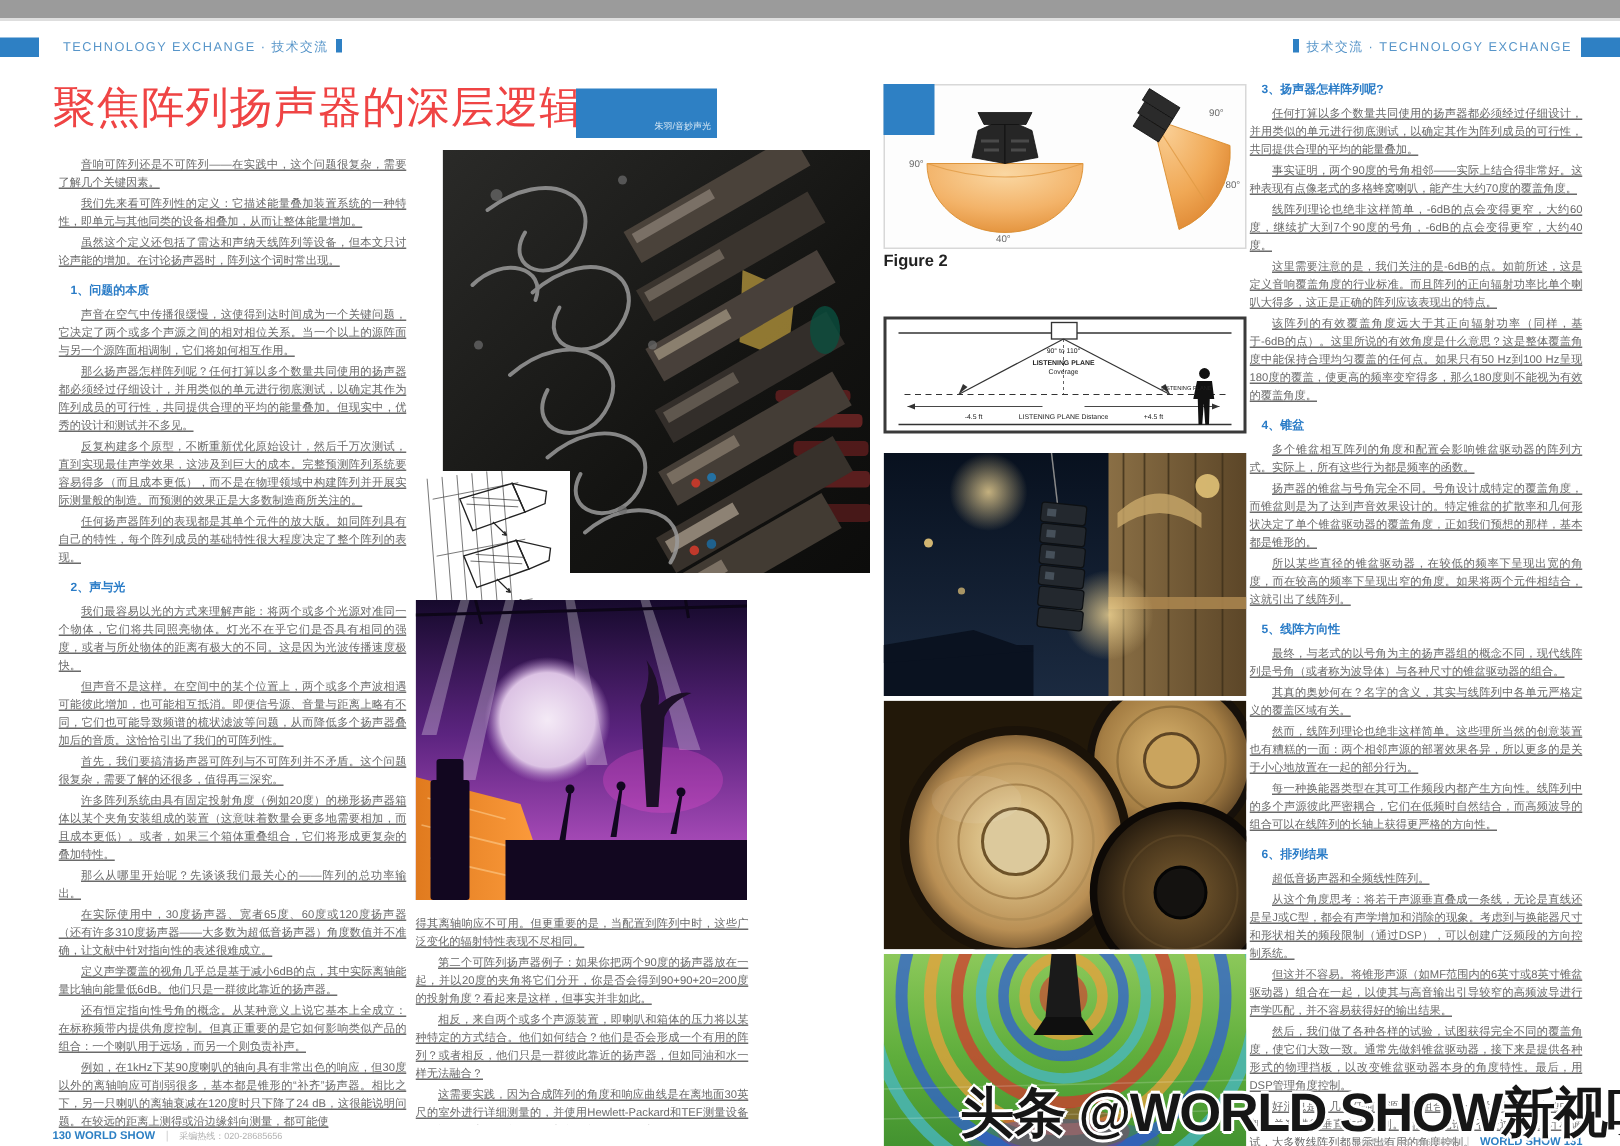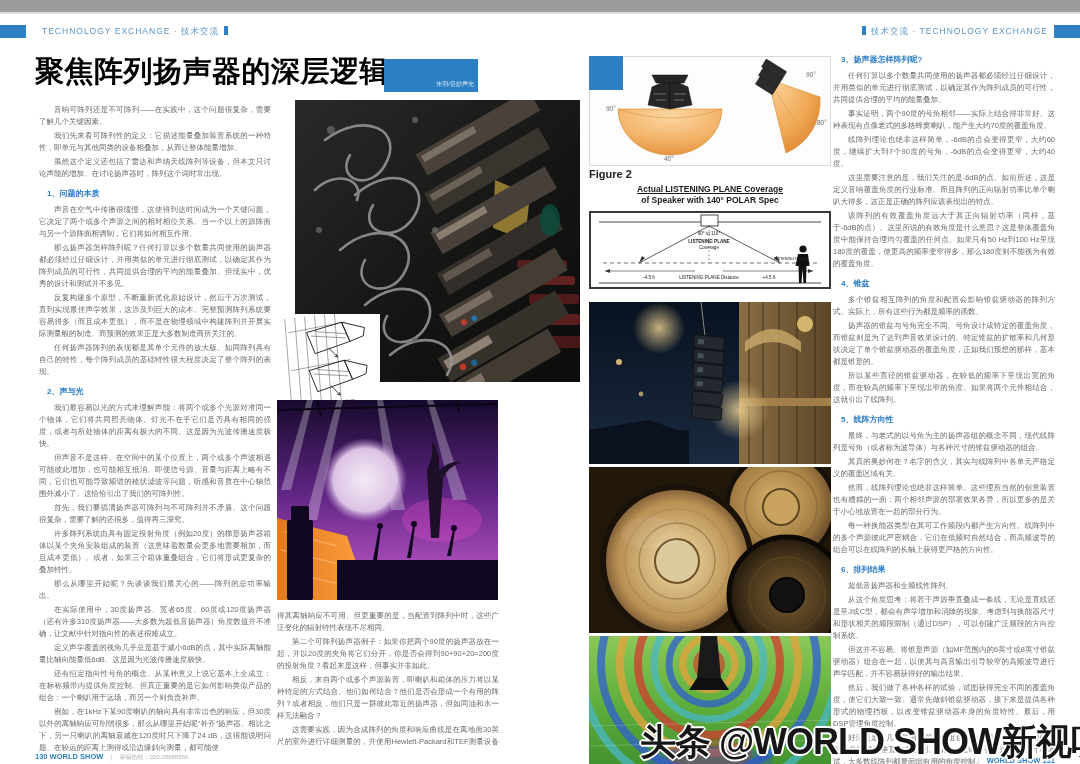--- a/index.html
+++ b/index.html
@@ -8,26 +8,26 @@
     position:relative; width:1080px; height:764px; background:#ffffff;
     font-family:"Liberation Sans","DejaVu Sans",sans-serif; overflow:hidden;
     margin:12px auto;
   }
   .edge { position:absolute; left:0; width:1080px; height:2px; background:#dedede; }
   
   .hdr-rect { position:absolute; background:#2e80c4; }
   .hdr-text { position:absolute; font-size:8.5px; letter-spacing:1px; color:#5795c9; white-space:nowrap; }
   .hdr-bar { display:inline-block; width:4px; height:9px; background:#2e80c4; margin:0 5px -1px 5px; }
   
-  .title { position:absolute; left:35px; top:40px; font-size:29px; font-weight:bold; color:#000000; white-space:nowrap; letter-spacing:0.5px; }
+  .title { position:absolute; left:35px; top:40px; font-size:29px; font-weight:normal; color:#ef4444; white-space:nowrap; letter-spacing:0.5px; }
   .author-box { position:absolute; left:384px; top:47px; width:94px; height:33px; background:#2e80c4; }
   .author-box span { position:absolute; right:4px; bottom:3px; font-size:6px; color:#d5e6f4; }
   
   .col { position:absolute; font-size:7.5px; line-height:12px; color:#6a6a6a; text-align:justify; overflow:hidden; }
-  .col p { text-indent:2em; margin:0 0 2px 0; }
+  .col p { text-indent:2em; margin:0 0 2px 0;text-decoration:underline; }
   .sec-h { color:#2a7cc7; font-weight:bold; font-size:8px; margin:8px 0 4px 0; text-indent:1em; }
   .sec-h.first { margin-top:0; }
   
   .img { position:absolute; overflow:hidden; }
   .img svg { display:block; }
   
   .fig-label { position:absolute; left:589px; top:156px; font-size:11px; font-weight:bold; color:#222; }
   .fig-cap { position:absolute; left:589px; top:172px; width:242px; text-align:center; font-size:8.5px; font-weight:bold; color:#1a1a1a; line-height:11px; }
   .fig-cap .u { text-decoration:underline; }
   .cov-box { position:absolute; left:589px; top:44px; width:242px; height:110px; border:1px solid #d8d8d8; background:#fdfdfd; }
@@ -68,28 +68,28 @@
     <p>音响可阵列还是不可阵列——在实践中，这个问题很复杂，需要了解几个关键因素。</p>
     <p>我们先来看可阵列性的定义：它描述能量叠加装置系统的一种特性，即单元与其他同类的设备相叠加，从而让整体能量增加。</p>
     <p>虽然这个定义还包括了雷达和声纳天线阵列等设备，但本文只讨论声能的增加。在讨论扬声器时，阵列这个词时常出现。</p>
     <div class="sec-h">1、问题的本质</div>
     <p>声音在空气中传播很缓慢，这使得到达时间成为一个关键问题，它决定了两个或多个声源之间的相对相位关系。当一个以上的源阵面与另一个源阵面相调制，它们将如何相互作用。</p>
     <p>那么扬声器怎样阵列呢？任何打算以多个数量共同使用的扬声器都必须经过仔细设计，并用类似的单元进行彻底测试，以确定其作为阵列成员的可行性，共同提供合理的平均的能量叠加。但现实中，优秀的设计和测试并不多见。</p>
     <p>反复构建多个原型，不断重新优化原始设计，然后千万次测试，直到实现最佳声学效果，这涉及到巨大的成本。完整预测阵列系统要容易得多（而且成本更低），而不是在物理领域中构建阵列并开展实际测量般的制造。而预测的效果正是大多数制造商所关注的。</p>
     <p>任何扬声器阵列的表现都是其单个元件的放大版。如同阵列具有自己的特性，每个阵列成员的基础特性很大程度决定了整个阵列的表现。</p>
     <div class="sec-h">2、声与光</div>
     <p>我们最容易以光的方式来理解声能：将两个或多个光源对准同一个物体，它们将共同照亮物体。灯光不在乎它们是否具有相同的强度，或者与所处物体的距离有极大的不同。这是因为光波传播速度极快。</p>
-    <p>但声音不是这样。在空间中的某个位置上，两个或多个声波相遇可能彼此增加，也可能相互抵消。即便信号源、音量与距离上略有不同，它们也可能导致频谱的梳状滤波等问题，听感和音质在中心轴范围外减小了。这恰恰引出了我们的可阵列性。</p>
+    <p>但声音不是这样。在空间中的某个位置上，两个或多个声波相遇可能彼此增加，也可能相互抵消。即便信号源、音量与距离上略有不同，它们也可能导致频谱的梳状滤波等问题，从而降低多个扬声器叠加后的音质。这恰恰引出了我们的可阵列性。</p>
     <p>首先，我们要搞清扬声器可阵列与不可阵列并不矛盾。这个问题很复杂，需要了解的还很多，值得再三深究。</p>
     <p>许多阵列系统由具有固定投射角度（例如20度）的梯形扬声器箱体以某个夹角安装组成的装置（这意味着数量会更多地需要相加，而且成本更低）。或者，如果三个箱体重叠组合，它们将形成更复杂的叠加特性。</p>
     <p>那么从哪里开始呢？先谈谈我们最关心的——阵列的总功率输出。</p>
     <p>在实际使用中，30度扬声器、宽者65度、60度或120度扬声器（还有许多310度扬声器——大多数为超低音扬声器）角度数值并不准确，让文献中针对指向性的表述很难成立。</p>
-    <p>定义声学覆盖的视角几乎总是基于减小6dB的点，其中实际离轴能量比轴向能量低6dB。这是因为光波传播速度极快。</p>
+    <p>定义声学覆盖的视角几乎总是基于减小6dB的点，其中实际离轴能量比轴向能量低6dB。他们只是一群彼此靠近的扬声器。</p>
     <p>还有恒定指向性号角的概念。从某种意义上说它基本上全成立：在标称频带内提供角度控制。但真正重要的是它如何影响类似产品的组合：一个喇叭用于远场，而另一个则负责补声。</p>
-    <p>例如，在1kHz下某90度喇叭的轴向具有非常出色的响应，但30度以外的离轴响应可削弱很多，那么从哪里开始呢“补齐”扬声器。相比之下，另一只喇叭的离轴衰减在120度时只下降了24 dB，这很能说明问题。在较远的距离上测得或沿边缘斜向测量，都可能使</p>
+    <p>例如，在1kHz下某90度喇叭的轴向具有非常出色的响应，但30度以外的离轴响应可削弱很多，基本都是锥形的“补齐”扬声器。相比之下，另一只喇叭的离轴衰减在120度时只下降了24 dB，这很能说明问题。在较远的距离上测得或沿边缘斜向测量，都可能使</p>
   </div>
 
   <div class="img" style="left:295px;top:88px;width:285px;height:282px;">
     <svg width="285" height="282" viewBox="0 0 285 282">
       <defs>
         <linearGradient id="bwbg" x1="0" y1="0" x2="1" y2="1">
           <stop offset="0" stop-color="#2a2a28"></stop>
             <stop offset="0.6" stop-color="#141412"></stop>
             <stop offset="1" stop-color="#0c0c0b"></stop>
         </linearGradient>
@@ -305,24 +305,20 @@
         <text x="16" y="54">90°</text>
         <text x="74" y="104">40°</text>
         <text x="216" y="20">90°</text>
         <text x="227" y="68">80°</text>
       </g>
     </svg>
   </div>
   <div class="cov-blue"></div>
 
   <div class="fig-label">Figure 2</div>
-  <div class="fig-cap">
-    <div><span class="u">Actual LISTENING PLANE Coverage</span></div>
-    <div>of Speaker with 140° POLAR Spec</div>
-  </div>
 
   <div class="diag-box">
     <svg width="238" height="74" viewBox="0 0 238 74">
       <line x1="8" y1="9" x2="230" y2="9" stroke="#333" stroke-width="0.9"></line>
       <rect x="110" y="2" width="17" height="11" fill="#fff" stroke="#333" stroke-width="0.9"></rect>
       <line x1="118" y1="13" x2="48" y2="50" stroke="#333" stroke-width="0.8"></line>
       <line x1="118" y1="13" x2="189" y2="50" stroke="#333" stroke-width="0.8"></line>
       <polygon points="48,50 54,45 51,43" fill="#333"></polygon>
       <polygon points="189,50 183,45 186,43" fill="#333"></polygon>
       <line x1="118" y1="13" x2="118" y2="50" stroke="#333" stroke-width="0.5" stroke-dasharray="2 2"></line>

